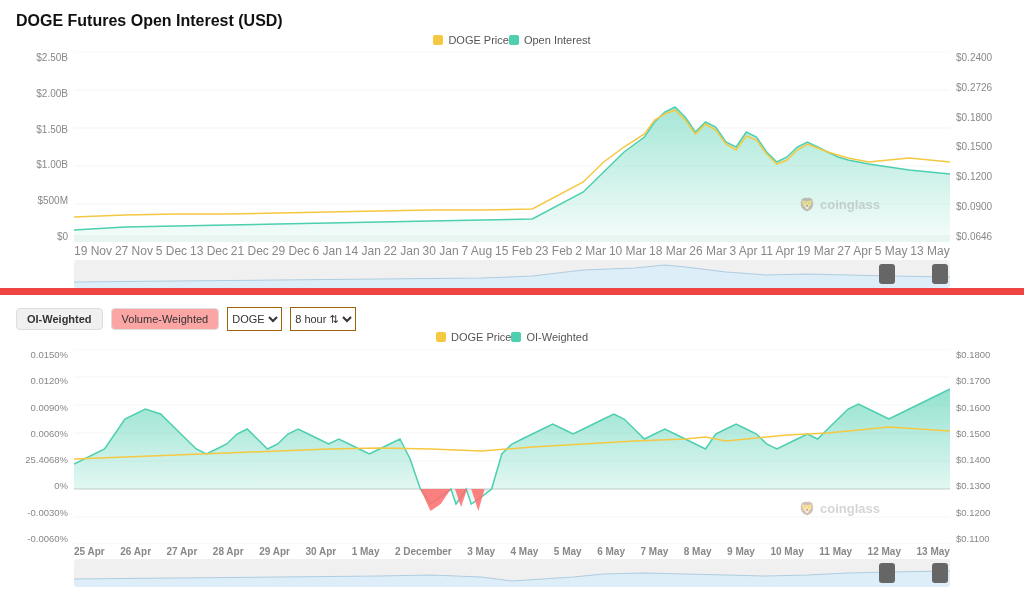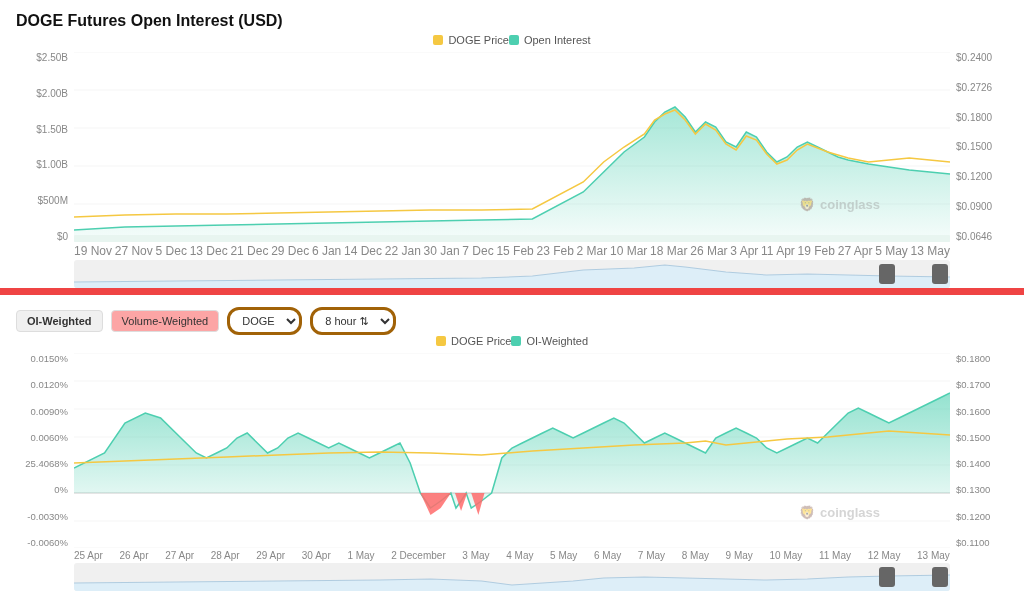--- a/index.html
+++ b/index.html
@@ -109,23 +109,23 @@
       background: #fca5a5;
       font-size: 11px;
       color: #333;
       cursor: pointer;
     }
     .ctrl-btn.active {
       background: #f0f0f0;
       font-weight: 600;
     }
     .ctrl-select {
-      padding: 4px 8px;
-      border: 3px solid #a16207;
-      border-radius: 12px;
+      padding: 4px 0;
+      border: 1px solid #a16207;
+      border-radius: 0;
       background: #fff;
       font-size: 11px;
       color: #333;
       cursor: pointer;
     }
     .watermark {
       position: absolute;
       bottom: 30px;
       right: 70px;
       font-size: 13px;
@@ -210,33 +210,33 @@
   </div>
 
   <div class="x-axis">
     <span>19 Nov</span>
     <span>27 Nov</span>
     <span>5 Dec</span>
     <span>13 Dec</span>
     <span>21 Dec</span>
     <span>29 Dec</span>
     <span>6 Jan</span>
-    <span>14 Dec</span>
+    <span>14 Jan</span>
     <span>22 Jan</span>
     <span>30 Jan</span>
-    <span>7 Dec</span>
+    <span>7 Aug</span>
     <span>15 Feb</span>
     <span>23 Feb</span>
     <span>2 Mar</span>
     <span>10 Mar</span>
     <span>18 Mar</span>
     <span>26 Mar</span>
     <span>3 Apr</span>
     <span>11 Apr</span>
-    <span>19 Feb</span>
+    <span>19 Mar</span>
     <span>27 Apr</span>
     <span>5 May</span>
     <span>13 May</span>
   </div>
 
   <div class="scrollbar-area">
     <div style="position:relative;height:100%;">
       <svg width="100%" height="100%" viewBox="0 0 860 28" preserveAspectRatio="none">
         <path d="M0,22 L100,21 L200,20 L300,19 L400,18 L450,16 L500,10 L550,8 L580,5 L600,7 L640,12 L680,15 L720,14 L760,15 L800,16 L860,17 L860,28 L0,28 Z" fill="#ddeef8"></path>
         <path d="M0,22 L100,21 L200,20 L300,19 L400,18 L450,16 L500,10 L550,8 L580,5 L600,7 L640,12 L680,15 L720,14 L760,15 L800,16 L860,17" fill="none" stroke="#b0cce0" stroke-width="1"></path>
@@ -326,21 +326,21 @@
       <span>$0.1700</span>
       <span>$0.1600</span>
       <span>$0.1500</span>
       <span>$0.1400</span>
       <span>$0.1300</span>
       <span>$0.1200</span>
       <span>$0.1100</span>
     </div>
   </div>
 
-  <div class="x-axis" style="font-size:10px;">
+  <div class="x-axis" style="font-size:10px;font-weight:bold;">
     <span>25 Apr</span>
     <span>26 Apr</span>
     <span>27 Apr</span>
     <span>28 Apr</span>
     <span>29 Apr</span>
     <span>30 Apr</span>
     <span>1 May</span>
     <span>2 December</span>
     <span>3 May</span>
     <span>4 May</span>

